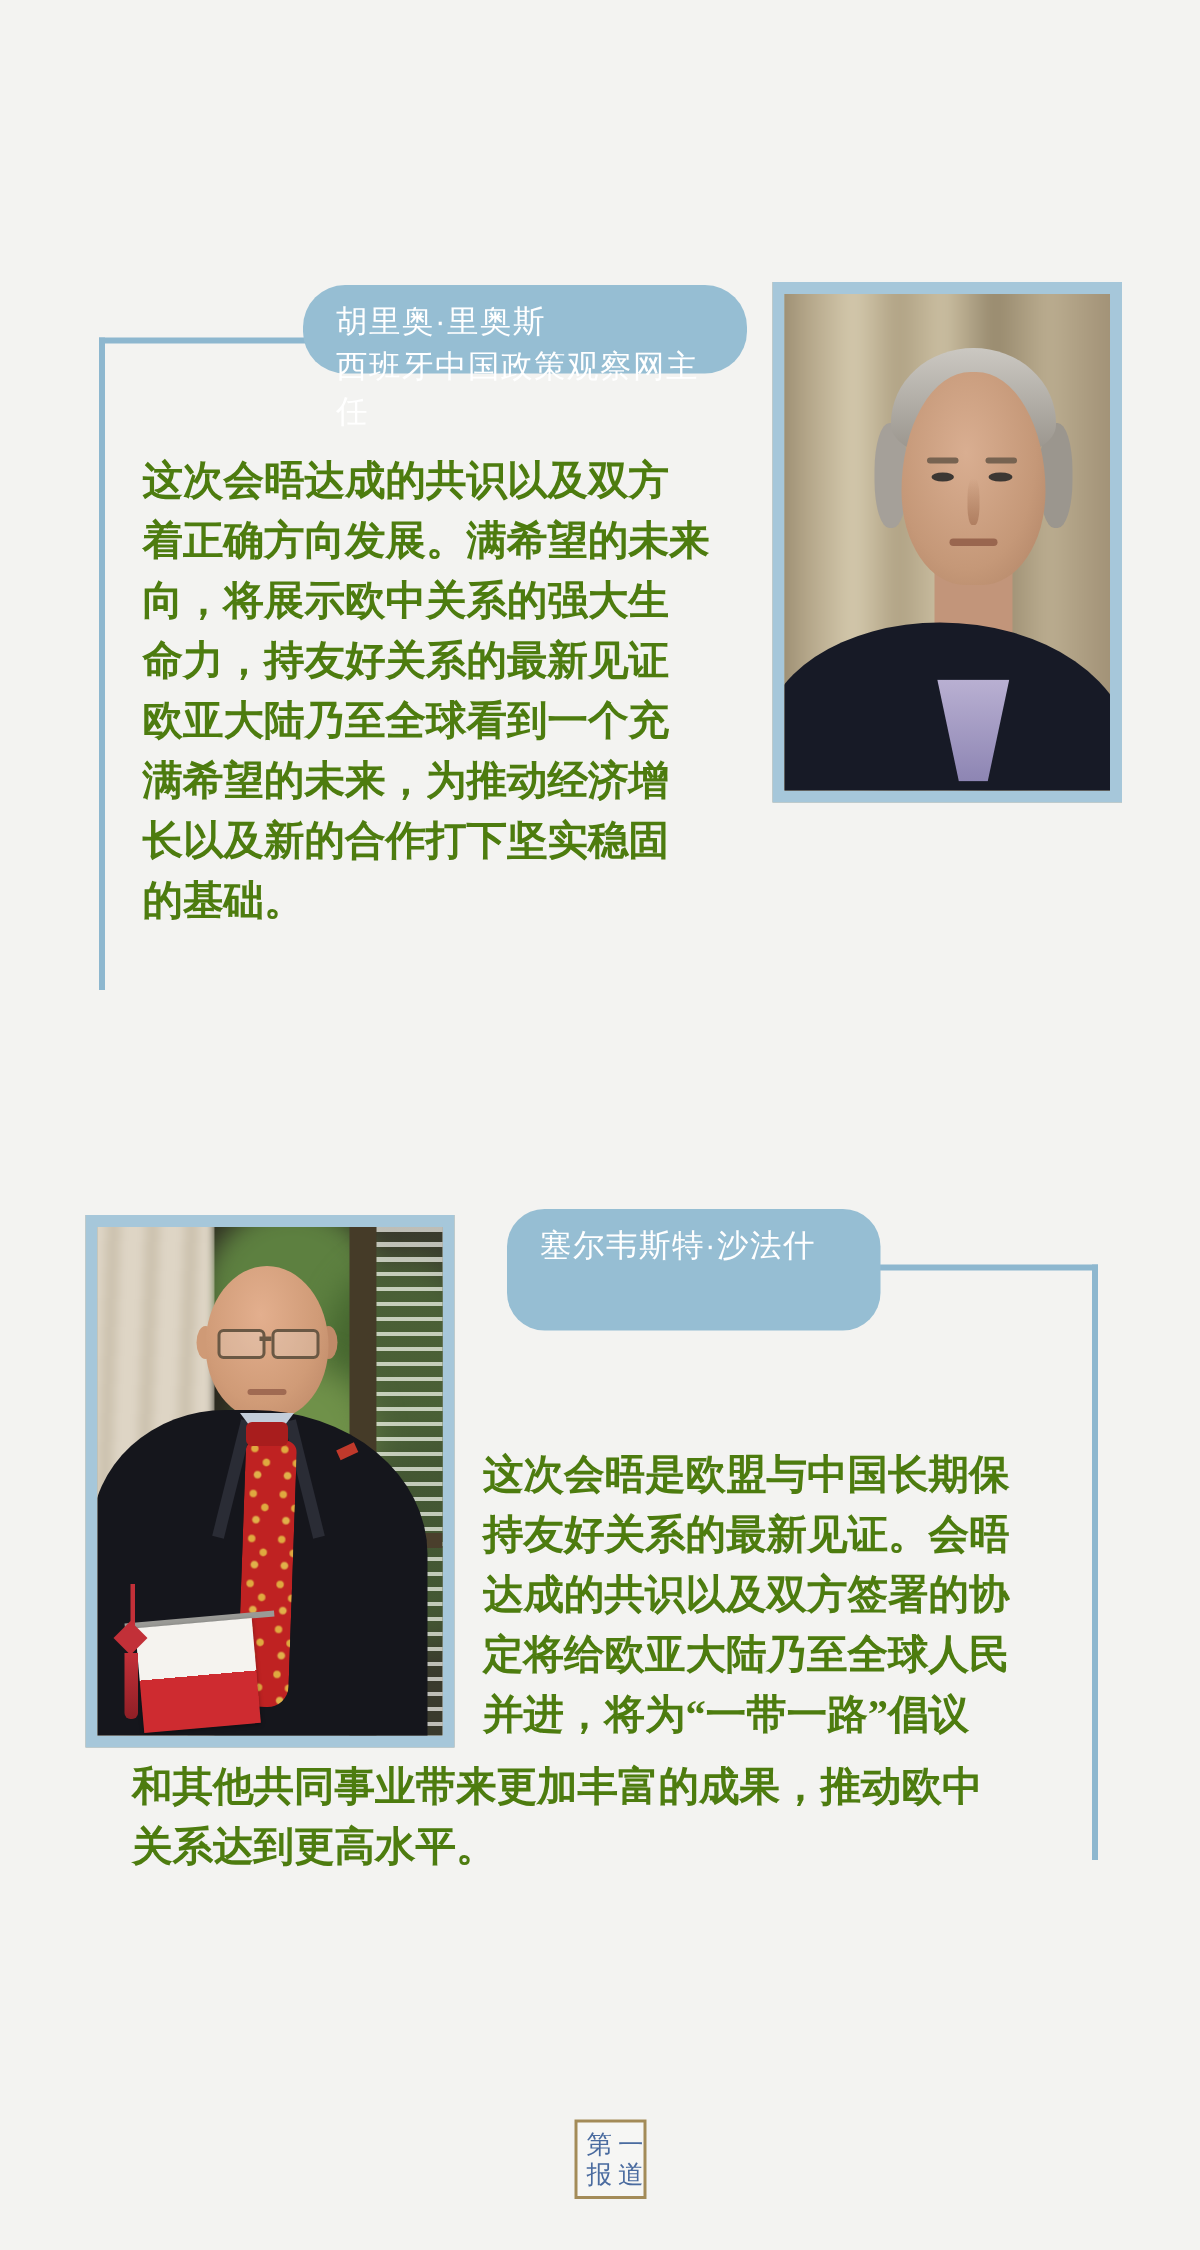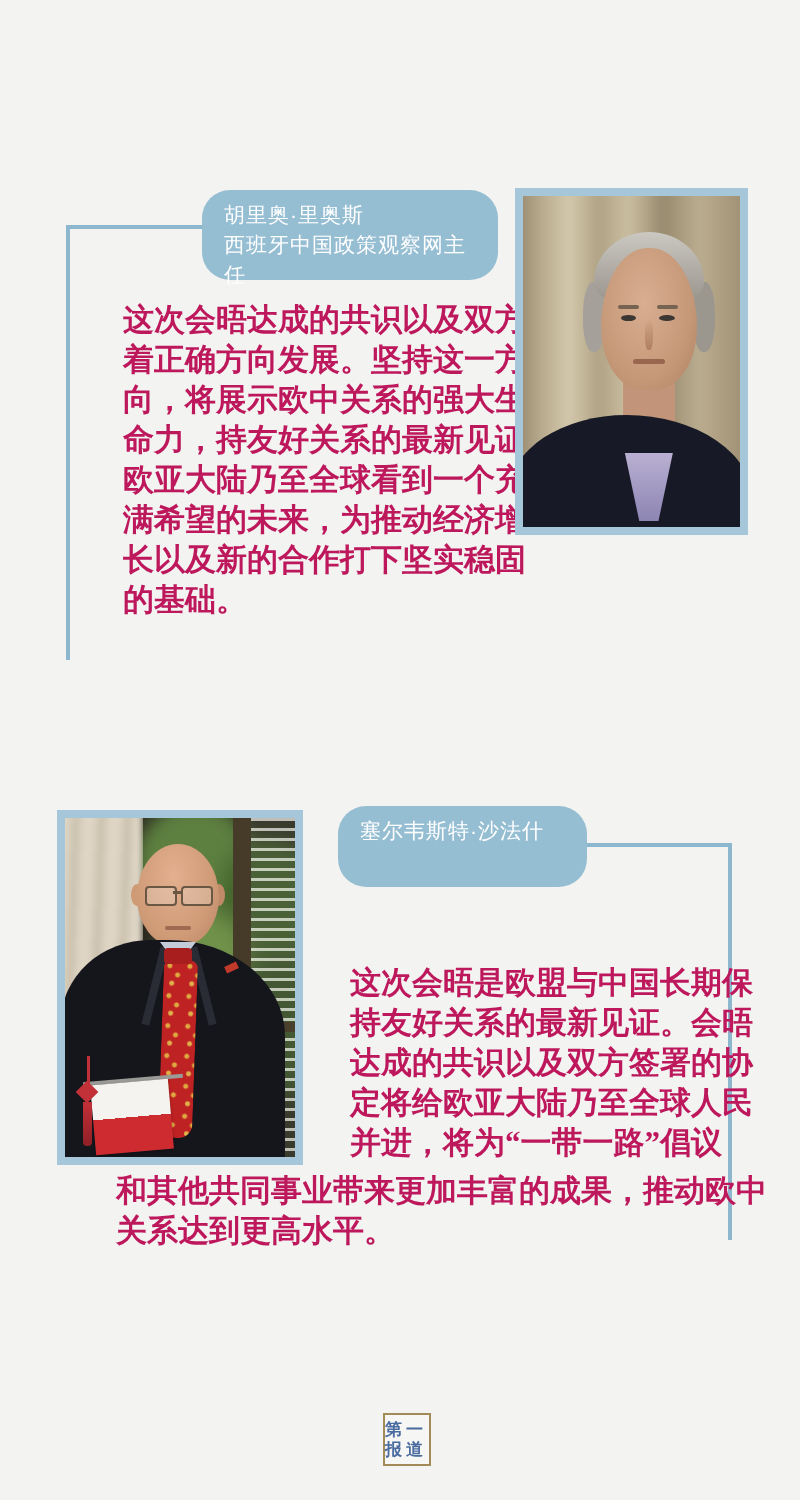--- a/index.html
+++ b/index.html
@@ -19,30 +19,29 @@
   .hline2{left:585px;top:843px;width:147px;height:4px;}
   .vline2{left:728px;top:843px;width:4px;height:397px;}
 
   
   .badge{
     position:absolute;background:#96bed3;color:#ffffff;
     border-radius:28px;box-sizing:border-box;
     font-size:21px;line-height:30px;letter-spacing:1px;
     padding:10px 14px 0 22px;z-index:3;
   }
-  .badge1{left:202px;top:190px;width:296px;height:90px;}
-  .badge2{left:338px;top:806px;width:249px;height:81px;}
+  .badge1{left:202px;top:190px;width:296px;height:59px;}
+  .badge2{left:338px;top:806px;width:249px;height:81px;border-radius:25px;}
 
   
   .quote{
-    position:absolute;color:#be185d;
+    position:absolute;color:#4d7c0f;
     font-family:"Liberation Serif","DejaVu Serif",serif;
-    font-weight:600;font-size:31px;line-height:40px;
+    font-weight:600;font-size:27px;line-height:40px;
     white-space:nowrap;
-    margin-left:28px;
   }
   .quote1{left:95px;top:300px;width:420px;}
   .quote2a{left:322px;top:963px;width:420px;}
   .quote2b{left:88px;top:1171px;width:660px;}
 
   
   .photo-frame{
     position:absolute;border:8px solid #a6c7da;
     box-sizing:border-box;overflow:hidden;background:#b5a88d;z-index:2;
   }
@@ -119,23 +118,23 @@
     box-shadow:0 1px 3px rgba(0,0,0,0.35);z-index:5;}
   .p2-tassel-string{left:22px;top:238px;width:3px;height:30px;background:#c23038;z-index:6;}
   .p2-tassel-knot{left:14px;top:266px;width:16px;height:16px;background:#c23038;transform:rotate(45deg);z-index:6;}
   .p2-tassel-tails{left:18px;top:284px;width:9px;height:44px;border-radius:0 0 4px 4px;
     background:linear-gradient(#c23038,#8f1f26);z-index:5;}
 
   
   .logo{
     position:absolute;left:383px;top:1413px;width:48px;height:53px;
     border:2px solid #a38b58;box-sizing:border-box;background:#f6f6f4;
-    display:flex;flex-direction:column;justify-content:center;align-items:flex-start;
+    display:flex;flex-direction:column;justify-content:center;align-items:flex-end;
     color:#4a6b9f;font-family:"Liberation Serif","DejaVu Serif",serif;
-    font-weight:700;font-size:17px;line-height:20px;
+    font-weight:400;font-size:17px;line-height:20px;
   }
   .logo-row{letter-spacing:4px;margin-right:-4px;white-space:nowrap;}
 </style>
 </head>
 <body>
 
 <div class="canvas">
 
   <div class="connector vline1"></div>
   <div class="connector hline1"></div>
@@ -158,21 +157,21 @@
       <div class="p1-eye-r"></div>
       <div class="p1-nose"></div>
       <div class="p1-mouth"></div>
     </div>
     <div class="p1-jacket"></div>
     <div class="p1-shirt"></div>
   </div>
 
   <div class="quote quote1">
     <div>这次会晤达成的共识以及双方</div>
-    <div>着正确方向发展。坚持这一方</div>
+    <div>着正确方向发展。满希望的未来</div>
     <div>向，将展示欧中关系的强大生</div>
     <div>命力，持友好关系的最新见证</div>
     <div>欧亚大陆乃至全球看到一个充</div>
     <div>满希望的未来，为推动经济增</div>
     <div>长以及新的合作打下坚实稳固</div>
     <div>的基础。</div>
   </div>
 
   <div class="connector hline2"></div>
   <div class="connector vline2"></div>

